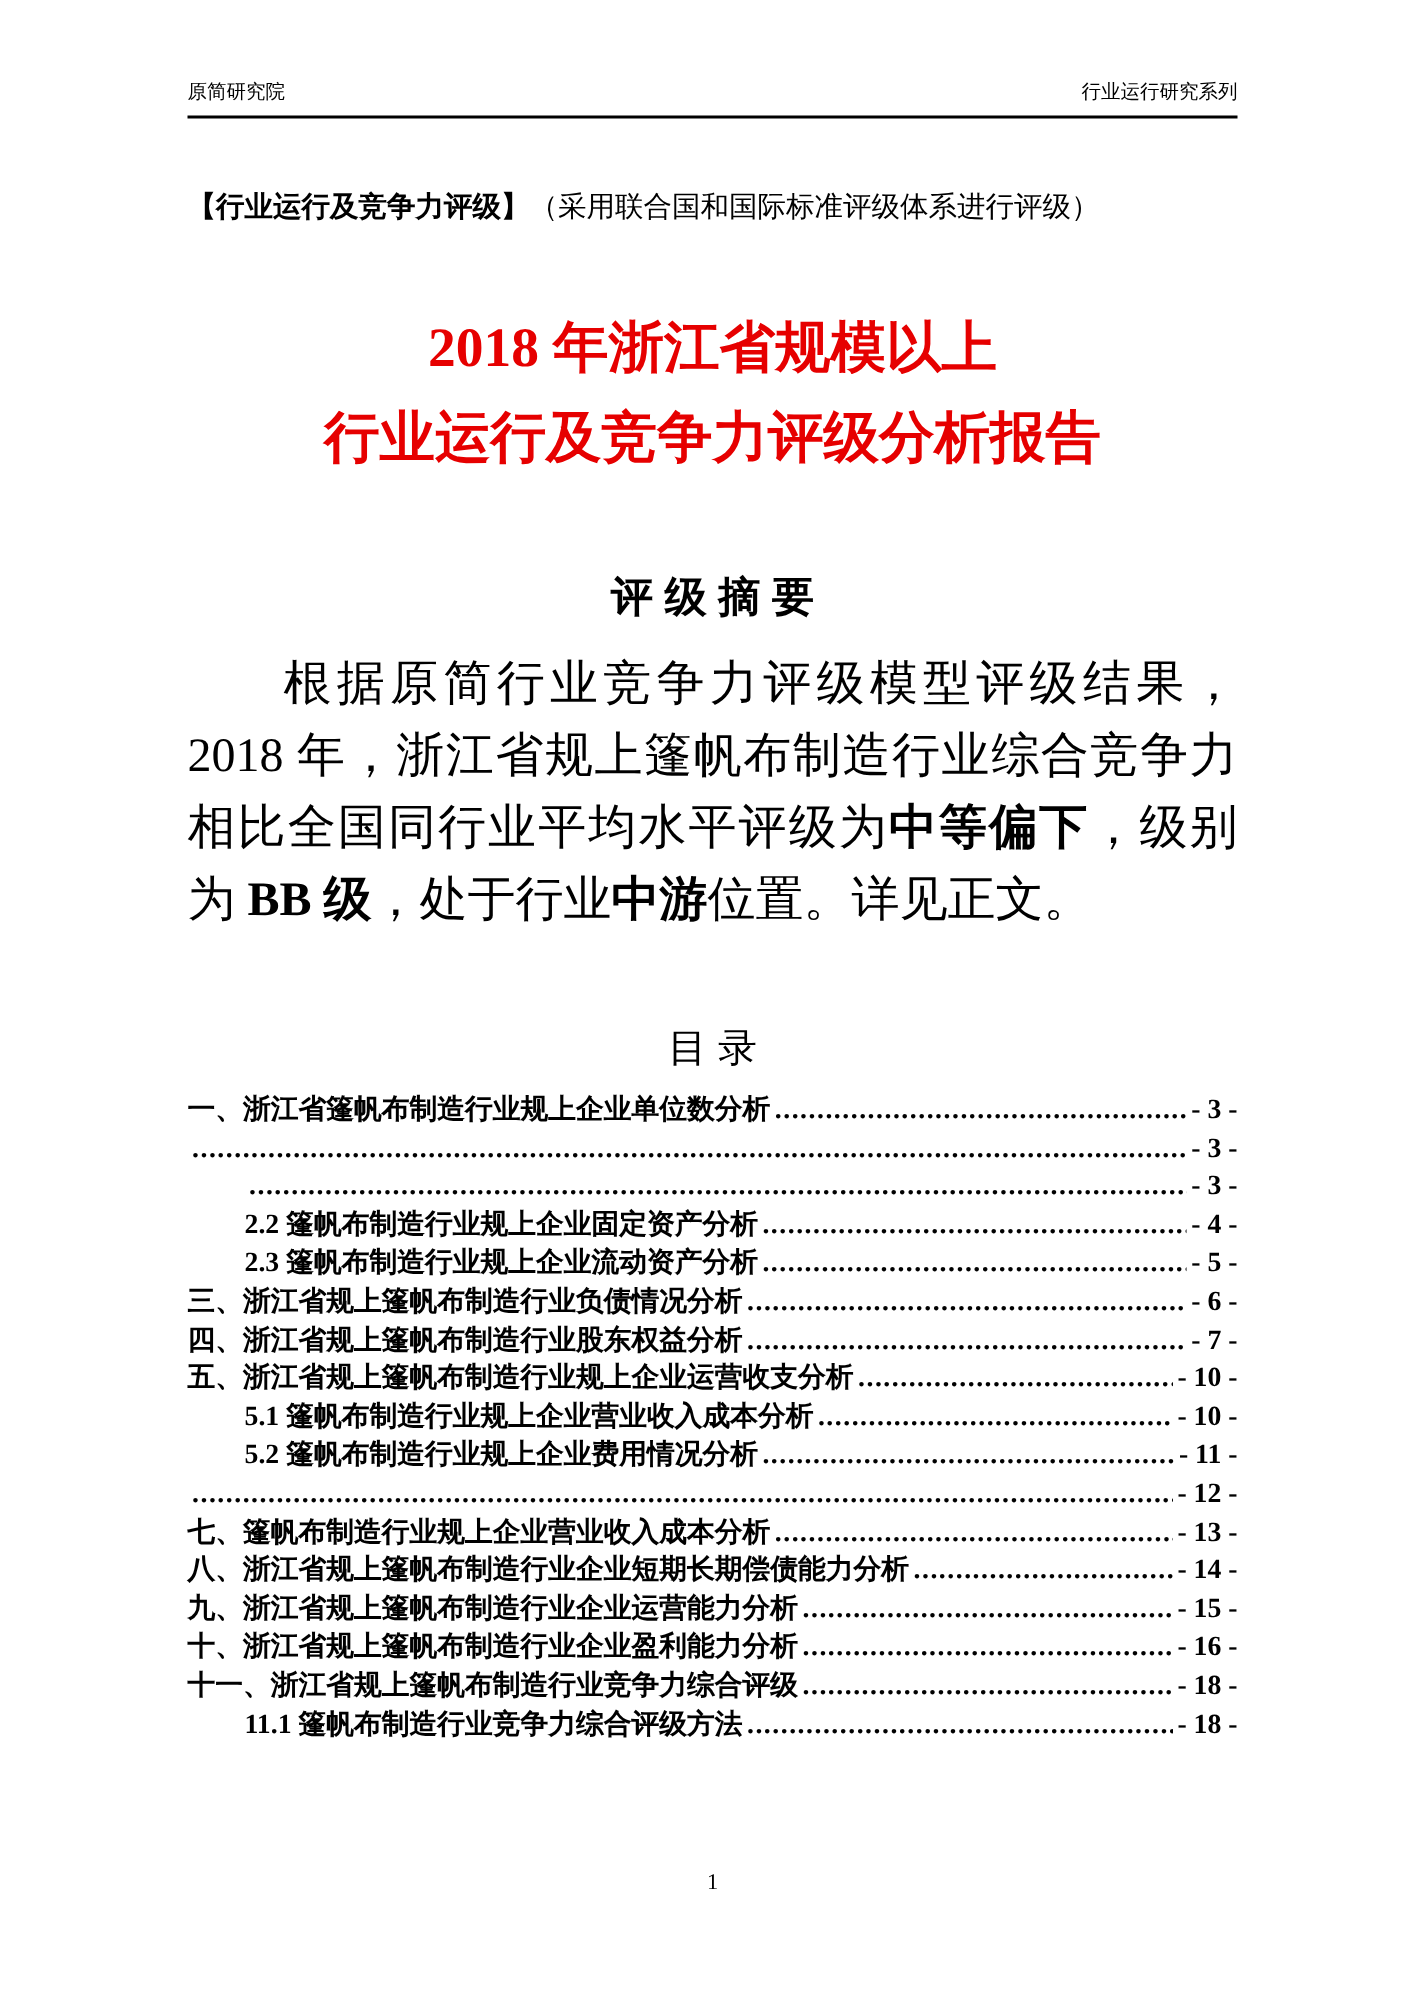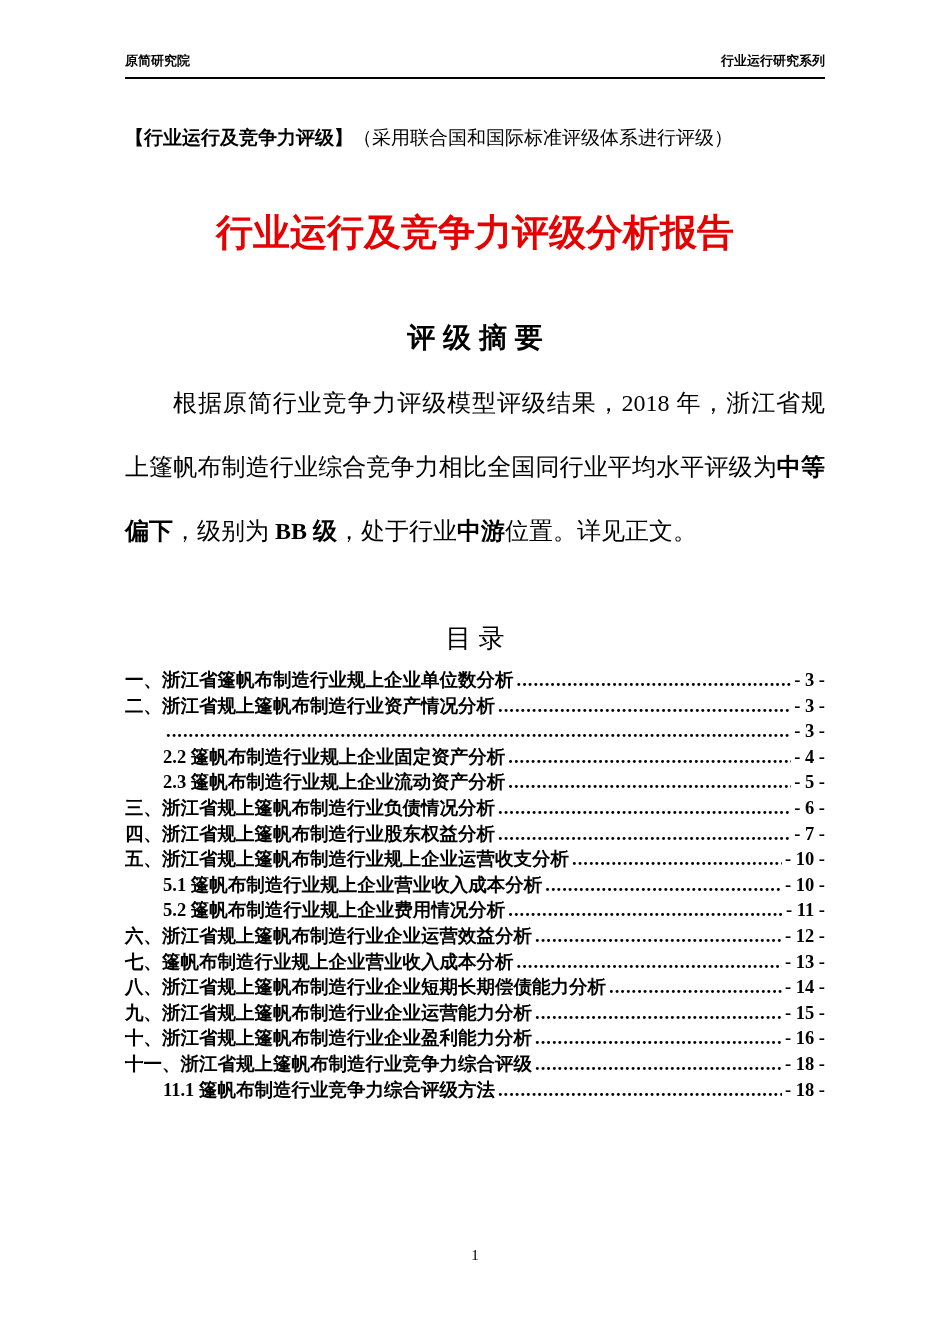--- a/index.html
+++ b/index.html
@@ -21,21 +21,20 @@
   }
   
   .header-row {
     display: flex;
     justify-content: space-between;
     align-items: flex-end;
     font-family: "Liberation Sans", sans-serif;
     font-size: 13px;
     padding-bottom: 7px;
     border-bottom: 2px solid #000000;
-    font-weight: bold;
   }
   
   .rating-line {
     margin-top: 46px;
     font-size: 19px;
     font-family: Liberation Mono, monospace;
     white-space: nowrap;
   }
   .rating-line .b { font-weight: bold; }
   
@@ -52,22 +51,22 @@
   .summary-heading {
     margin-top: 56px;
     text-align: center;
     font-family: "Liberation Sans", sans-serif;
     font-weight: bold;
     font-size: 28px;
   }
   
   .summary-paragraph {
     margin-top: 14px;
-    font-size: 24px;
-    line-height: 64px;
+    font-size: 32px;
+    line-height: 48px;
     text-align: justify;
     text-indent: 2em;
   }
   .summary-paragraph .bold { font-weight: bold; }
   
   .toc-heading {
     margin-top: 58px;
     text-align: center;
     font-family: "Liberation Sans", sans-serif;
     font-weight: normal;
@@ -118,39 +117,39 @@
   <div class="header-row">
     <span>原简研究院</span>
     <span>行业运行研究系列</span>
   </div>
 
   <div class="rating-line">
     <span class="b">【行业运行及竞争力评级】</span><span>（采用联合国和国际标准评级体系进行评级）</span>
   </div>
 
   <div class="report-title">
+    <div>2018 年浙江省规模以上</div>
     <div>行业运行及竞争力评级分析报告</div>
   </div>
 
   <div class="summary-heading">评 级 摘 要</div>
 
   <p class="summary-paragraph"><span>根据原简行业竞争力评级模型评级结果，2018 年，浙江省规上篷帆布制造行业综合竞争力相比全国同行业平均水平评级为</span><span class="bold">中等偏下</span><span>，级别为 </span><span class="bold">BB 级</span><span>，处于行业</span><span class="bold">中游</span><span>位置。详见正文。</span></p>
 
   <div class="toc-heading">目 录</div>
 
   <div class="toc">
 
     <div class="toc-row">
       <span class="toc-text">一、浙江省篷帆布制造行业规上企业单位数分析</span>
       <span class="toc-dots"></span>
       <span class="toc-page">- 3 -</span>
     </div>
 
     <div class="toc-row">
-      <span class="toc-text">二、浙江省规上篷帆布制造行业资产情况分析</span>
       <span class="toc-dots"></span>
       <span class="toc-page">- 3 -</span>
     </div>
 
     <div class="toc-row indent">
       <span class="toc-dots"></span>
       <span class="toc-page">- 3 -</span>
     </div>
 
     <div class="toc-row indent">
@@ -189,21 +188,20 @@
       <span class="toc-page">- 10 -</span>
     </div>
 
     <div class="toc-row indent">
       <span class="toc-text">5.2 篷帆布制造行业规上企业费用情况分析</span>
       <span class="toc-dots"></span>
       <span class="toc-page">- 11 -</span>
     </div>
 
     <div class="toc-row">
-      <span class="toc-text">六、浙江省规上篷帆布制造行业企业运营效益分析</span>
       <span class="toc-dots"></span>
       <span class="toc-page">- 12 -</span>
     </div>
 
     <div class="toc-row">
       <span class="toc-text">七、篷帆布制造行业规上企业营业收入成本分析</span>
       <span class="toc-dots"></span>
       <span class="toc-page">- 13 -</span>
     </div>
 

